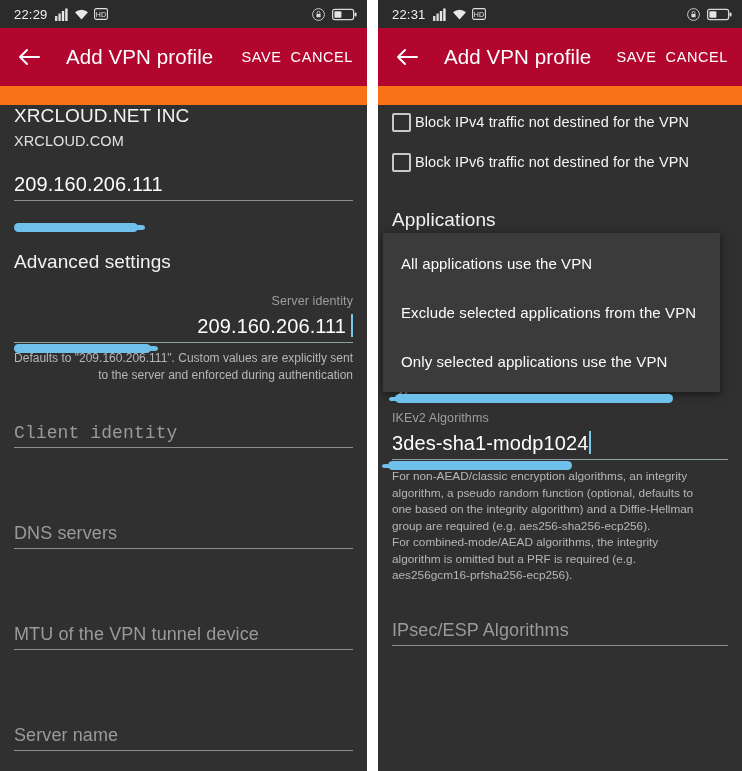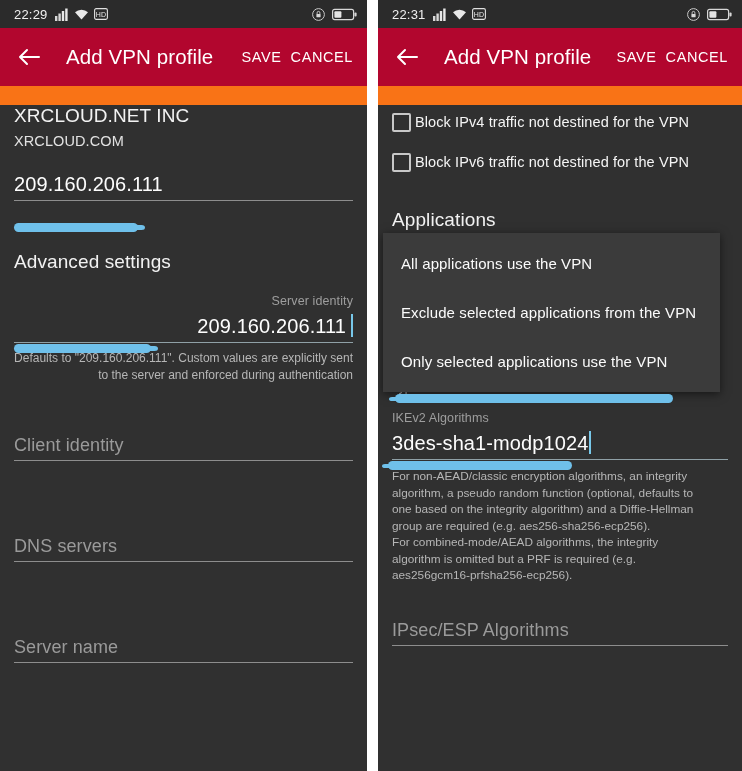--- a/index.html
+++ b/index.html
@@ -324,30 +324,34 @@
       <div class="field" style="margin-top:21px;text-align:right;">
         <div class="field-label">Server identity</div>
         <div class="field-value" style="margin-top:6px;">
           <span>209.160.206.111</span><span class="caret"></span>
         </div>
         <div class="underline focused"></div>
         <div class="hl taper-r" style="left:0; top:50px; width:137px;"></div>
         <div class="field-hint">Defaults to "209.160.206.111". Custom values are explicitly sent to the server and enforced during authentication</div>
       </div>
 
-      <div class="field" style="margin-top:52px;">
+      <div class="field" style="margin-top:40px;font-family:Liberation Mono, monospace;">
         <div class="field-placeholder">Client identity</div>
         <div class="underline"></div>
       </div>
 
       <div class="field" style="margin-top:75px;">
         <div class="field-placeholder">DNS servers</div>
         <div class="underline"></div>
       </div>
 
+      <div class="field" style="margin-top:75px;">
+        <div class="field-placeholder">MTU of the VPN tunnel device</div>
+        <div class="underline"></div>
+      </div>
 
       <div class="field" style="margin-top:75px;">
         <div class="field-placeholder">Server name</div>
         <div class="underline"></div>
       </div>
 
     </div>
   </div>
 
   <div class="panel-gap"></div>

